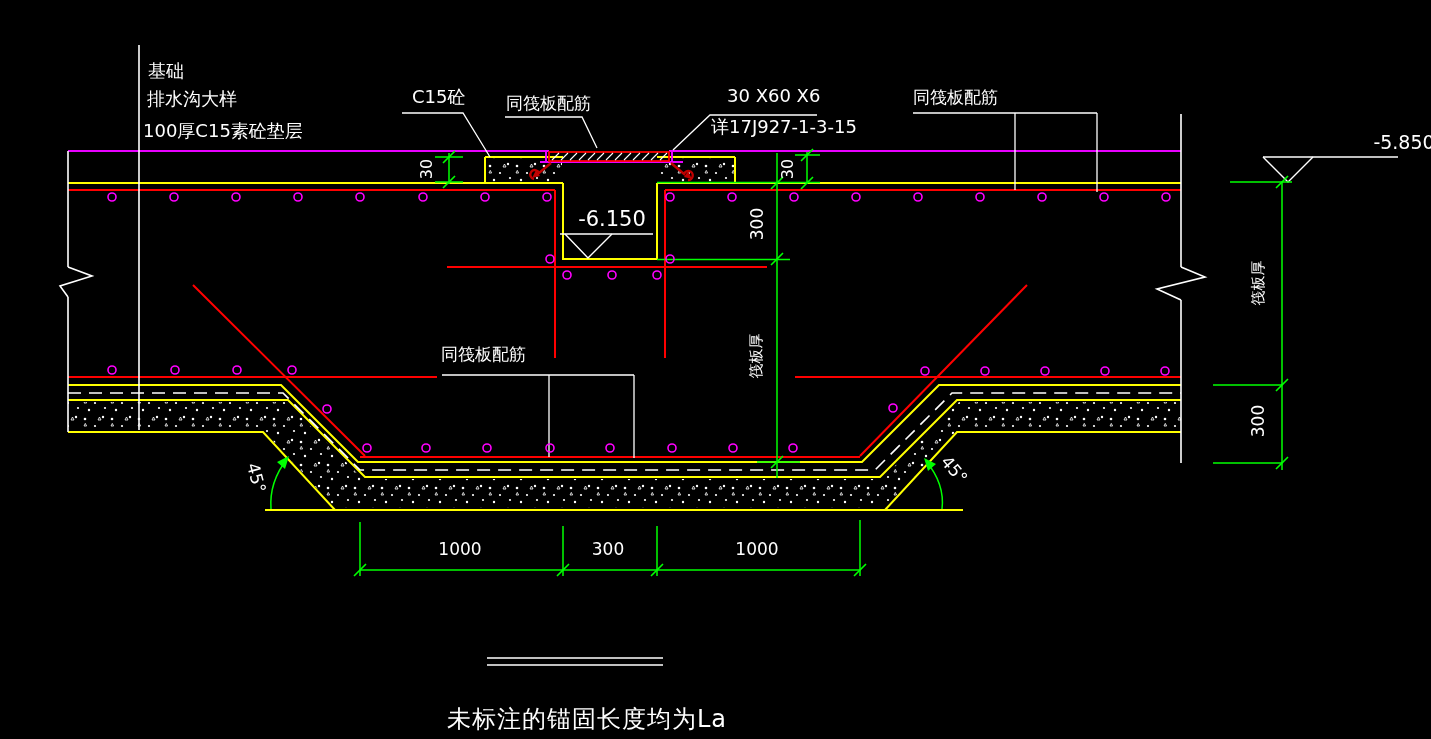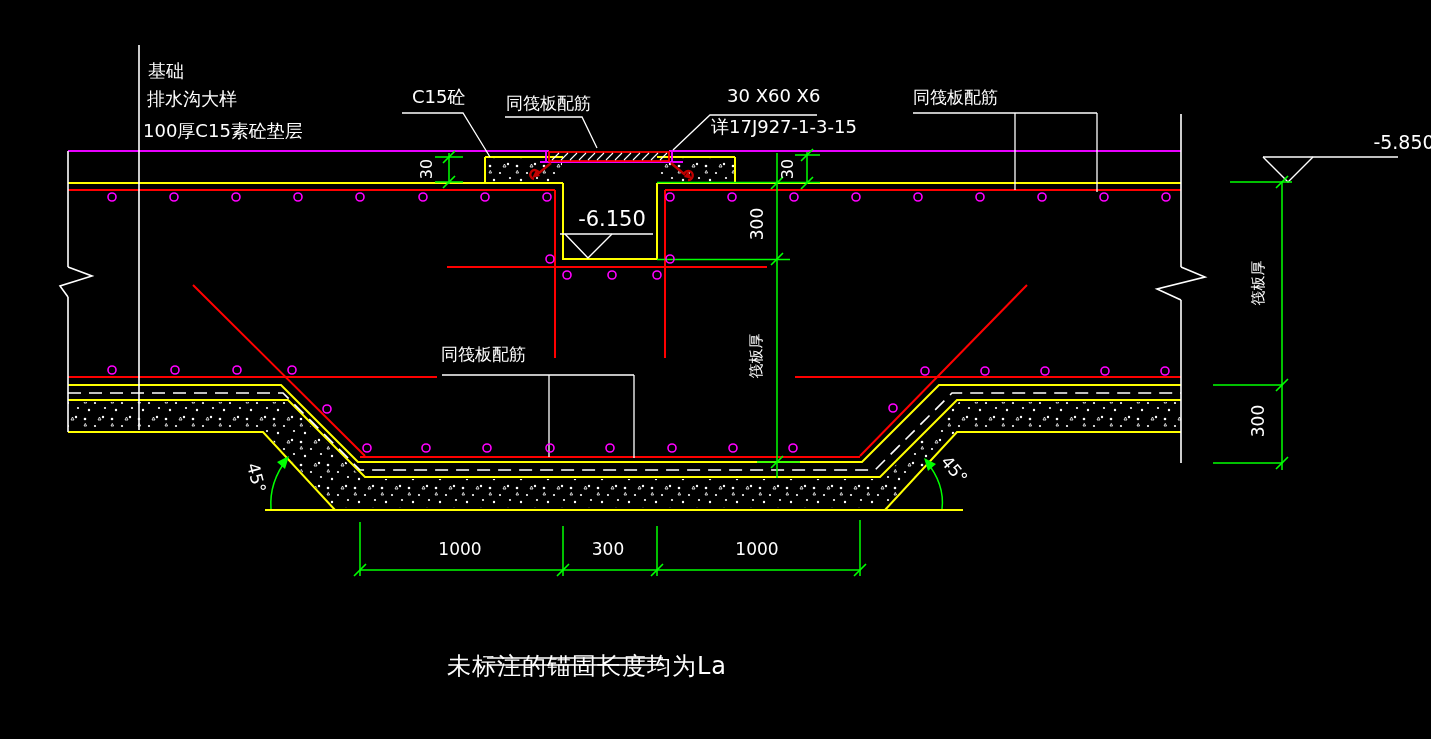--- a/index.html
+++ b/index.html
@@ -198,15 +198,15 @@
 <div class="t fs15 rot" style="left:1258px;top:283px">筏板厚</div>
 <div class="t fs17 rot" style="left:1258px;top:421px">300</div>
 
 <div class="t fs17 ctr" style="left:460px;top:549px">1000</div>
 <div class="t fs17 ctr" style="left:608px;top:549px">300</div>
 <div class="t fs17 ctr" style="left:757px;top:549px">1000</div>
 
 <div class="t fs17" style="left:256px;top:478px;transform:translate(-50%,-50%) rotate(75deg)">45°</div>
 <div class="t fs17" style="left:954px;top:470px;transform:translate(-50%,-50%) rotate(50deg)">45°</div>
 
-<div class="t note" style="left:447px;top:654px">未标注的锚固长度均为La</div>
+<div class="t note" style="left:447px;top:707px">未标注的锚固长度均为La</div>
 
 </div>
 
 </body></html>

